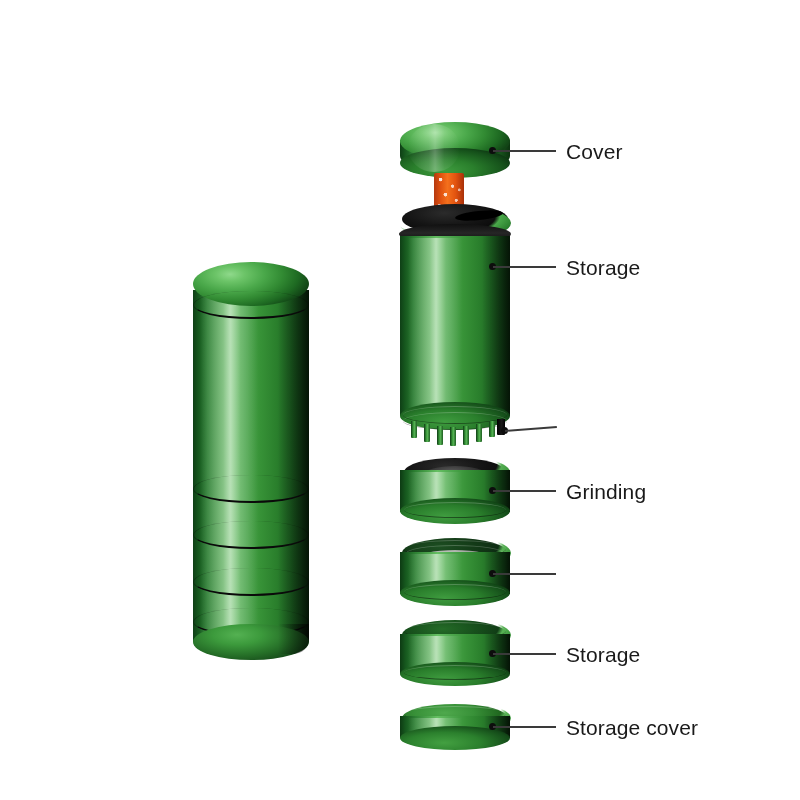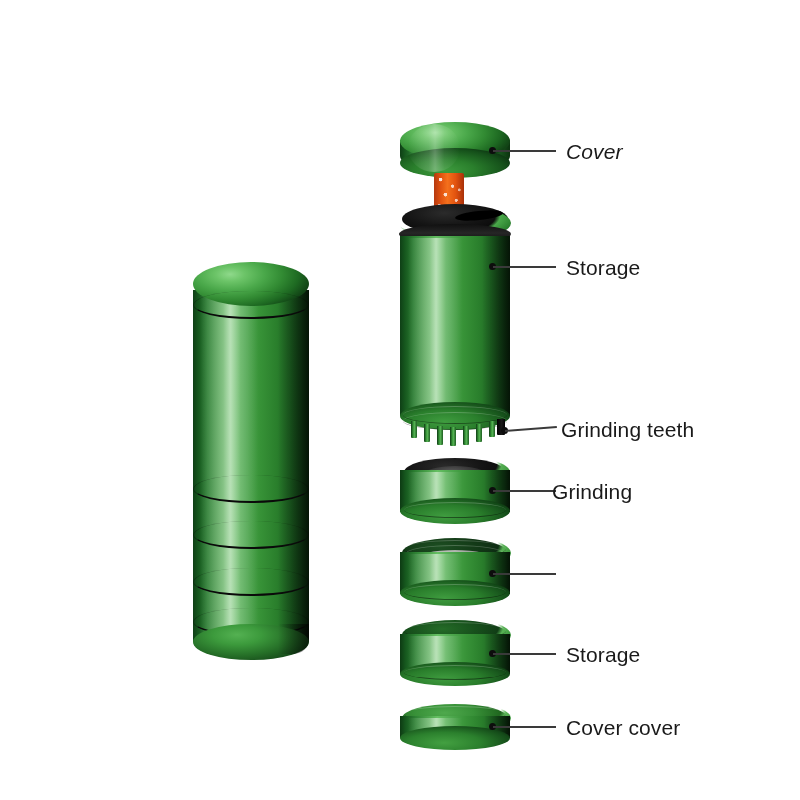--- a/index.html
+++ b/index.html
@@ -132,21 +132,21 @@
 
   <div>
     <div class="cyl" style="left:400px;top:140px;width:110px;height:22px;border-radius:0 0 6px 6px;"></div>
     <div class="disc" style="left:400px;top:122px;width:110px;height:38px;"></div>
     <div class="disc" style="left:400px;top:148px;width:110px;height:30px;
          background:radial-gradient(ellipse 70% 90% at 40% 75%,#3f9c3f 0%,#2a7f2c 40%,#15501a 80%,#0b2e10 100%);"></div>
     <div class="gloss" style="left:408px;top:124px;width:52px;height:48px;border-radius:50%;opacity:.55;"></div>
   </div>
   <div class="dot" style="left:489px;top:147px;"></div>
   <div class="leader" style="left:493px;top:150px;width:63px;"></div>
-  <div class="label" style="left:566px;top:141px;font-style:italic;">Cover</div>
+  <div class="label" style="left:566px;top:141px;">Cover</div>
 
   <div class="cig" style="left:434px;top:173px;width:30px;height:47px;"></div>
 
   <div>
 
     <div class="hole" style="left:402px;top:204px;width:106px;height:30px;"></div>
     <div class="disc" style="left:399px;top:206px;width:112px;height:34px;
          background:radial-gradient(ellipse 74% 90% at 40% 30%,transparent 0%,transparent 62%,#4aa84a 68%,#2d8330 84%,#15501a 100%);"></div>
 
     <div style="position:absolute;left:455px;top:211px;width:48px;height:9px;border-radius:50%;background:#000;transform:rotate(-6deg);"></div>
@@ -172,39 +172,38 @@
     <div class="tooth" style="left:437px;top:426px;width:6px;height:19px;"></div>
     <div class="tooth" style="left:450px;top:427px;width:6px;height:19px;"></div>
     <div class="tooth" style="left:463px;top:426px;width:6px;height:19px;"></div>
     <div class="tooth" style="left:476px;top:424px;width:6px;height:18px;"></div>
     <div class="tooth" style="left:489px;top:421px;width:6px;height:16px;"></div>
     <div class="tooth" style="left:497px;top:419px;width:8px;height:16px;
          background:linear-gradient(to right,#000,#1a1a1a 60%,#000);"></div>
   </div>
   <div class="dot" style="left:501px;top:427px;"></div>
   <div class="leader-rot" style="left:505px;top:430px;width:52px;transform:rotate(-4.5deg);"></div>
-  <div class="label" style="left:561px;top:419px;">Grinding teeth</div>
 
   <div>
     <div class="hole" style="left:404px;top:458px;width:102px;height:28px;"></div>
     <div class="blade" style="left:424px;top:466px;width:62px;height:17px;"></div>
     <div class="disc" style="left:400px;top:456px;width:110px;height:32px;
          background:radial-gradient(ellipse 76% 92% at 40% 28%,transparent 0%,transparent 63%,#53ad51 69%,#2f8632 86%,#134b18 100%);"></div>
 
     <div class="ring-wall" style="left:400px;top:470px;width:110px;height:42px;"></div>
     <div class="gloss" style="left:408px;top:472px;width:54px;height:38px;"></div>
     <div class="shadeR" style="left:484px;top:470px;width:26px;height:42px;"></div>
 
     <div class="disc" style="left:400px;top:498px;width:110px;height:26px;
          background:radial-gradient(ellipse 70% 90% at 40% 70%,#3f9c3f 0%,#297d2b 48%,#134a18 86%,#092709 100%);"></div>
     <div class="thread" style="left:404px;top:502px;width:102px;height:14px;"></div>
   </div>
   <div class="dot" style="left:489px;top:487px;"></div>
   <div class="leader" style="left:493px;top:490px;width:63px;"></div>
-  <div class="label" style="left:552px;top:481px;">Grinding</div>
+  <div class="label" style="left:566px;top:481px;">Grinding</div>
 
   <div>
     <div class="disc-dark" style="left:402px;top:538px;width:106px;height:30px;"></div>
     <div class="mesh" style="left:416px;top:550px;width:78px;height:18px;"></div>
     <div class="disc" style="left:399px;top:536px;width:112px;height:34px;
          background:radial-gradient(ellipse 76% 92% at 40% 28%,transparent 0%,transparent 64%,#57b154 70%,#328934 86%,#134b18 100%);"></div>
 
     <div class="thread" style="left:404px;top:540px;width:102px;height:16px;"></div>
     <div class="thread" style="left:406px;top:545px;width:98px;height:15px;"></div>
 
@@ -247,15 +246,15 @@
 
     <div class="ring-wall" style="left:400px;top:716px;width:110px;height:22px;"></div>
     <div class="gloss" style="left:408px;top:718px;width:54px;height:18px;"></div>
     <div class="shadeR" style="left:484px;top:716px;width:26px;height:22px;"></div>
 
     <div class="disc" style="left:400px;top:726px;width:110px;height:24px;
          background:radial-gradient(ellipse 70% 90% at 40% 70%,#43a041 0%,#2b802d 48%,#144b19 86%,#0a2a0e 100%);"></div>
   </div>
   <div class="dot" style="left:489px;top:723px;"></div>
   <div class="leader" style="left:493px;top:726px;width:63px;"></div>
-  <div class="label" style="left:566px;top:717px;">Cover cover</div>
+  <div class="label" style="left:566px;top:717px;">Storage cover</div>
 
 </div>
 
 </body></html>

